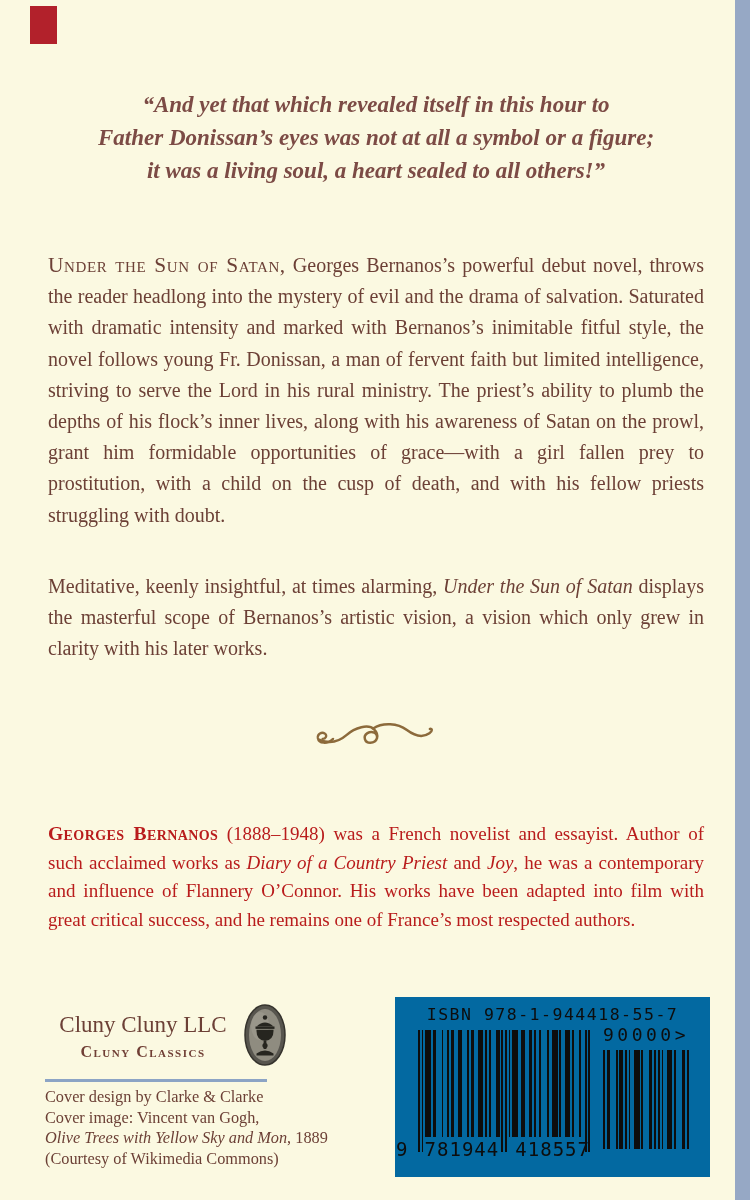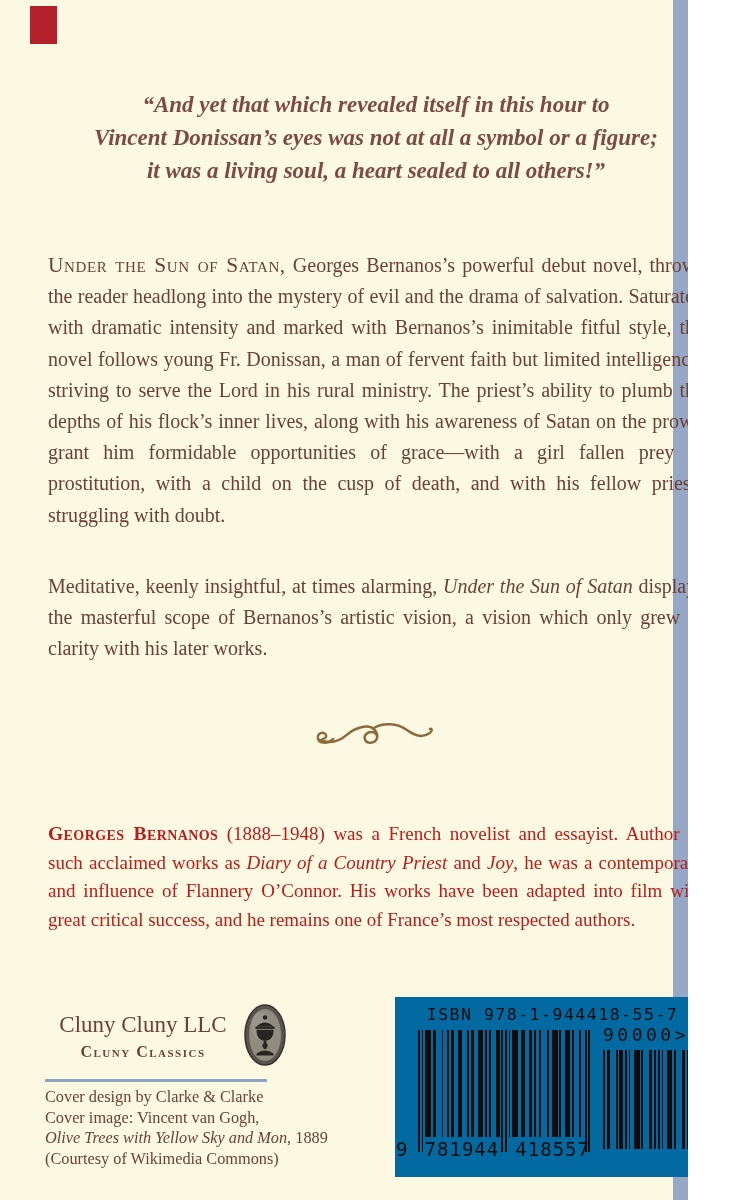--- a/index.html
+++ b/index.html
@@ -1,16 +1,16 @@
 <!DOCTYPE html>
 <html><head>
 <meta charset="utf-8">
 <style>
   html,body{margin:0;padding:0;}
-  .page{position:relative;width:688px;height:1200px;background:#FBF9E1;overflow:hidden;
+  .page{position:relative;width:750px;height:1200px;background:#FBF9E1;overflow:hidden;
         font-family:"Liberation Serif",serif;}
   .edge-strip{position:absolute;right:0;top:0;width:15px;height:1200px;}
   .corner-mark{position:absolute;left:30px;top:6px;width:27px;height:38px;}
 
   .content{position:absolute;left:48px;top:88px;width:656px;color:#6C4036;}
 
   .quote{color:#7C4B45;font-style:italic;font-weight:bold;font-size:23px;line-height:33px;text-align:center;}
 
   .para{font-size:20px;line-height:31.2px;text-align:justify;color:#6C4036;}
   .p1{margin-top:63px;}
@@ -52,21 +52,21 @@
 <body>
 
 <div class="page" style="background: rgb(251, 249, 225);">
 
   <div class="edge-strip" style="background: rgb(150, 168, 197);"></div>
   <div class="corner-mark" style="background: rgb(178, 33, 43);"></div>
 
   <div class="content">
     <div class="quote">
       <div>“And yet that which revealed itself in this hour to</div>
-      <div>Vincent Donissan’s eyes was not at all a symbol or a figure;</div>
+      <div>Father Donissan’s eyes was not at all a symbol or a figure;</div>
       <div>it was a living soul, a heart sealed to all others!”</div>
     </div>
 
     <p class="para p1"><span class="seg-smallcaps">Under the Sun of Satan,</span><span class="seg-normal"> Georges Bernanos’s powerful debut novel, throws the reader headlong into the mystery of evil and the drama of salvation. Saturated with dramatic intensity and marked with Bernanos’s inimitable fitful style, the novel follows young Fr. Donissan, a man of fervent faith but limited intelligence, striving to serve the Lord in his rural ministry. The priest’s ability to plumb the depths of his flock’s inner lives, along with his awareness of Satan on the prowl, grant him formidable opportunities of grace—with a girl fallen prey to prostitution, with a child on the cusp of death, and with his fellow priests struggling with doubt.</span></p>
     <p class="para p2"><span class="seg-normal">Meditative, keenly insightful, at times alarming, </span><span class="seg-italic">Under the Sun of Satan</span><span class="seg-normal"> displays the masterful scope of Bernanos’s artistic vision, a vision which only grew in clarity with his later works.</span></p>
 
     <div class="flourish-wrap">
       <svg width="124" height="42" viewBox="0 0 130 40" fill="none">
         <path d="M20 22 C14 28 5 27 4 21 C3.5 17 8 14 11.5 16.5 C14 18.5 12.5 22 9 22" stroke="#8C6A3B" stroke-width="2.4" stroke-linecap="round"></path>
         <path d="M6 23 C16 27 26 25 34 18 C43 10 57 6 63 12 C69 18 66.5 26 59 26 C53 26 51 19 56 16 C61 13 67 16 66 21.5" stroke="#8C6A3B" stroke-width="2.6" stroke-linecap="round"></path>

